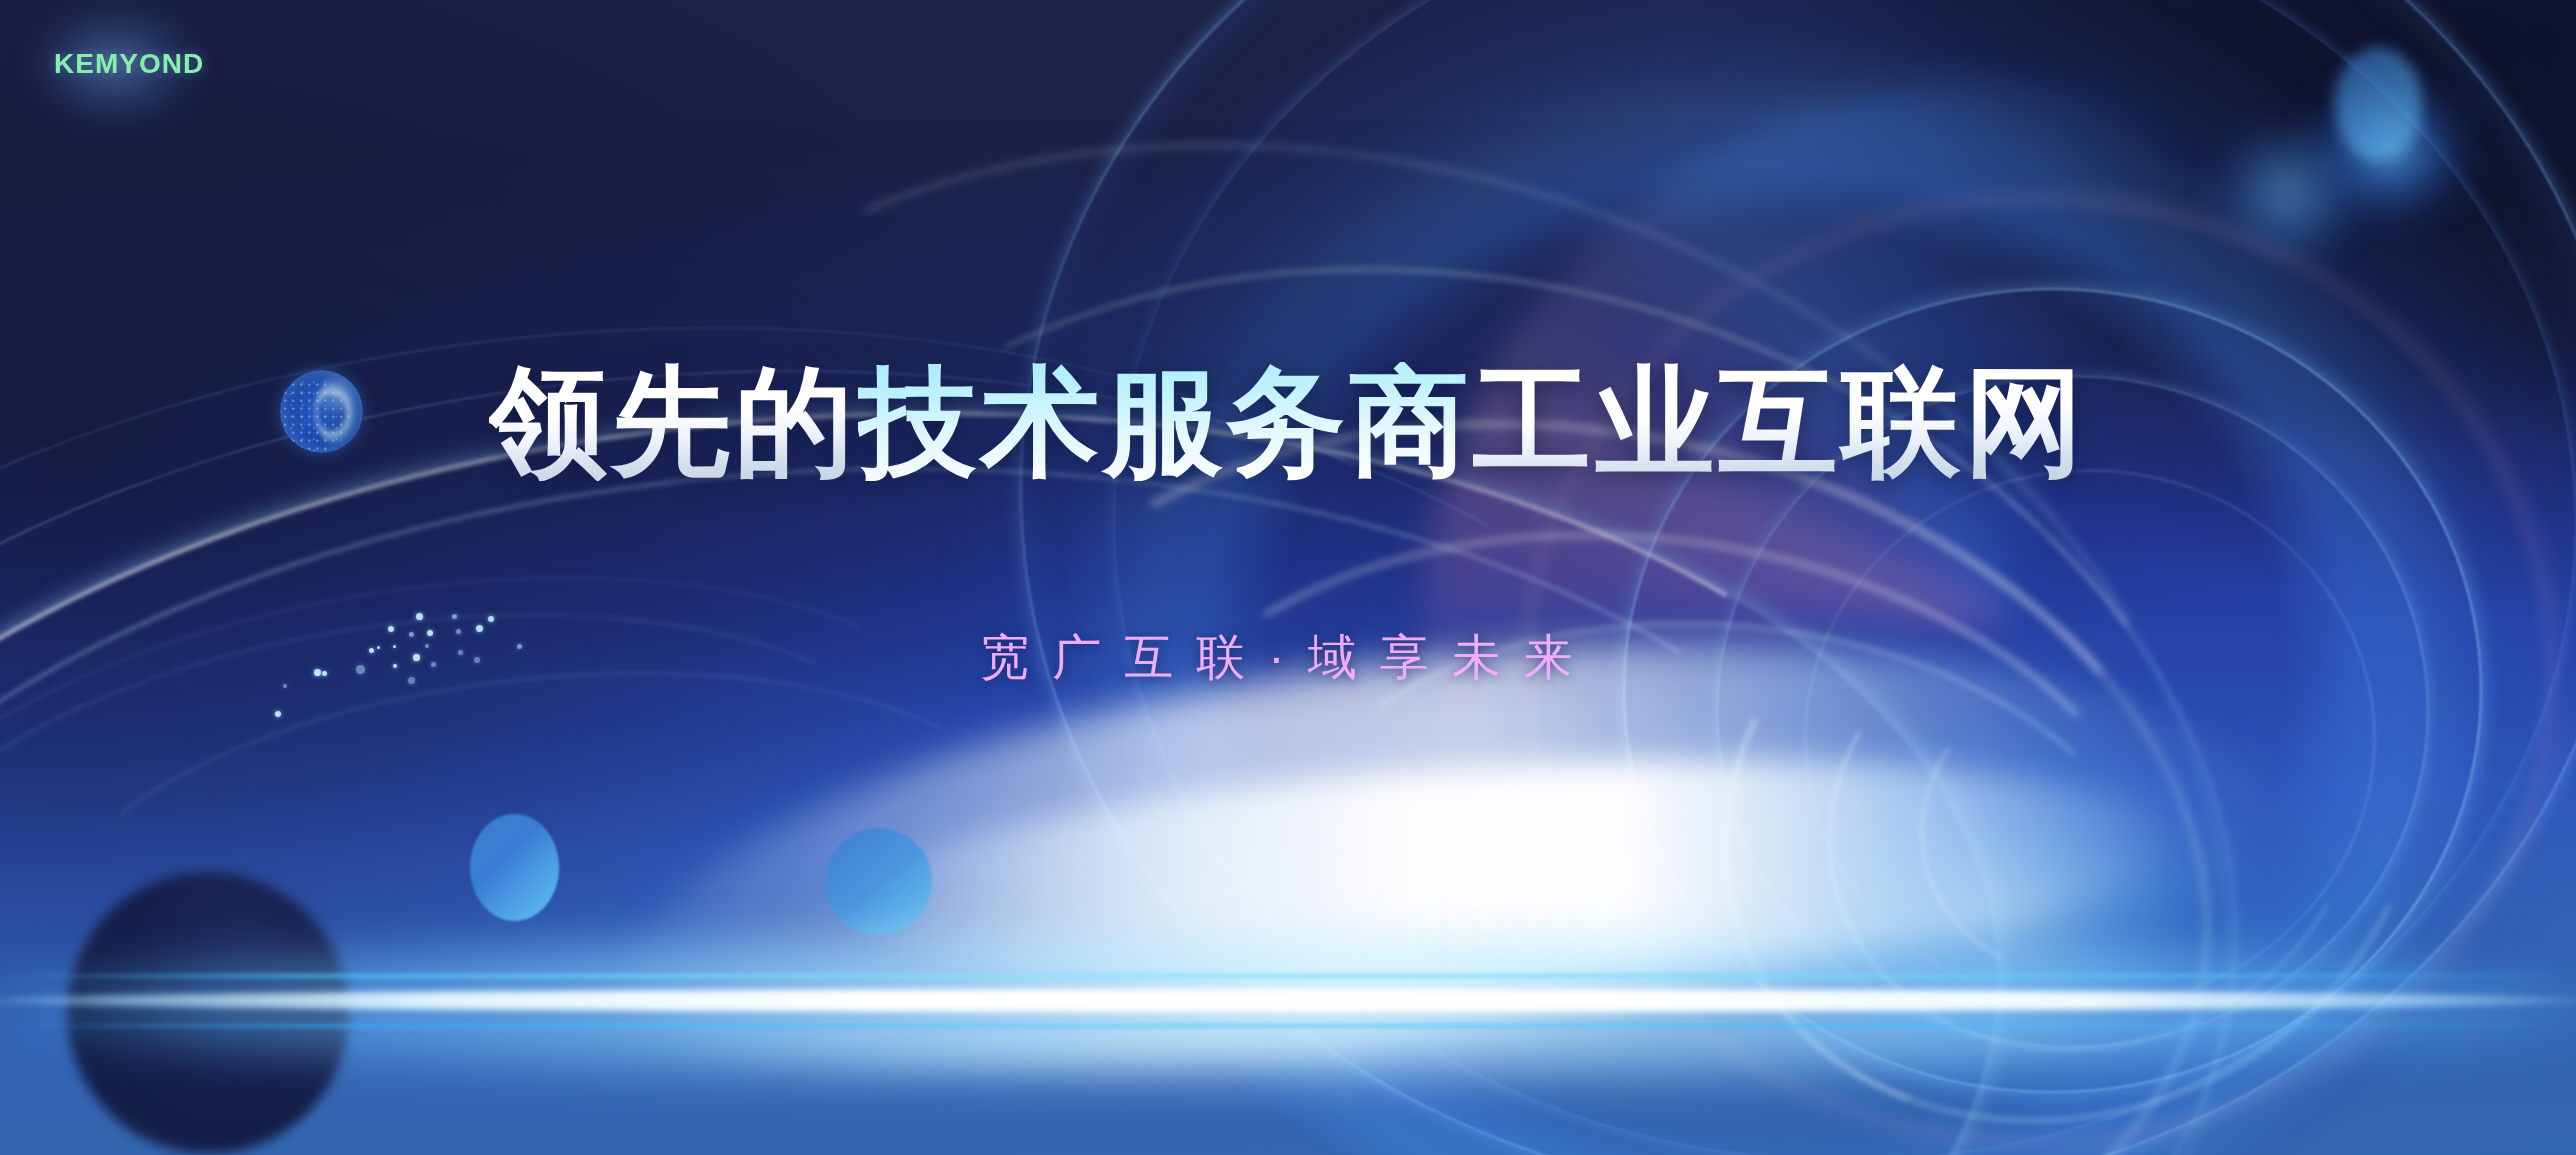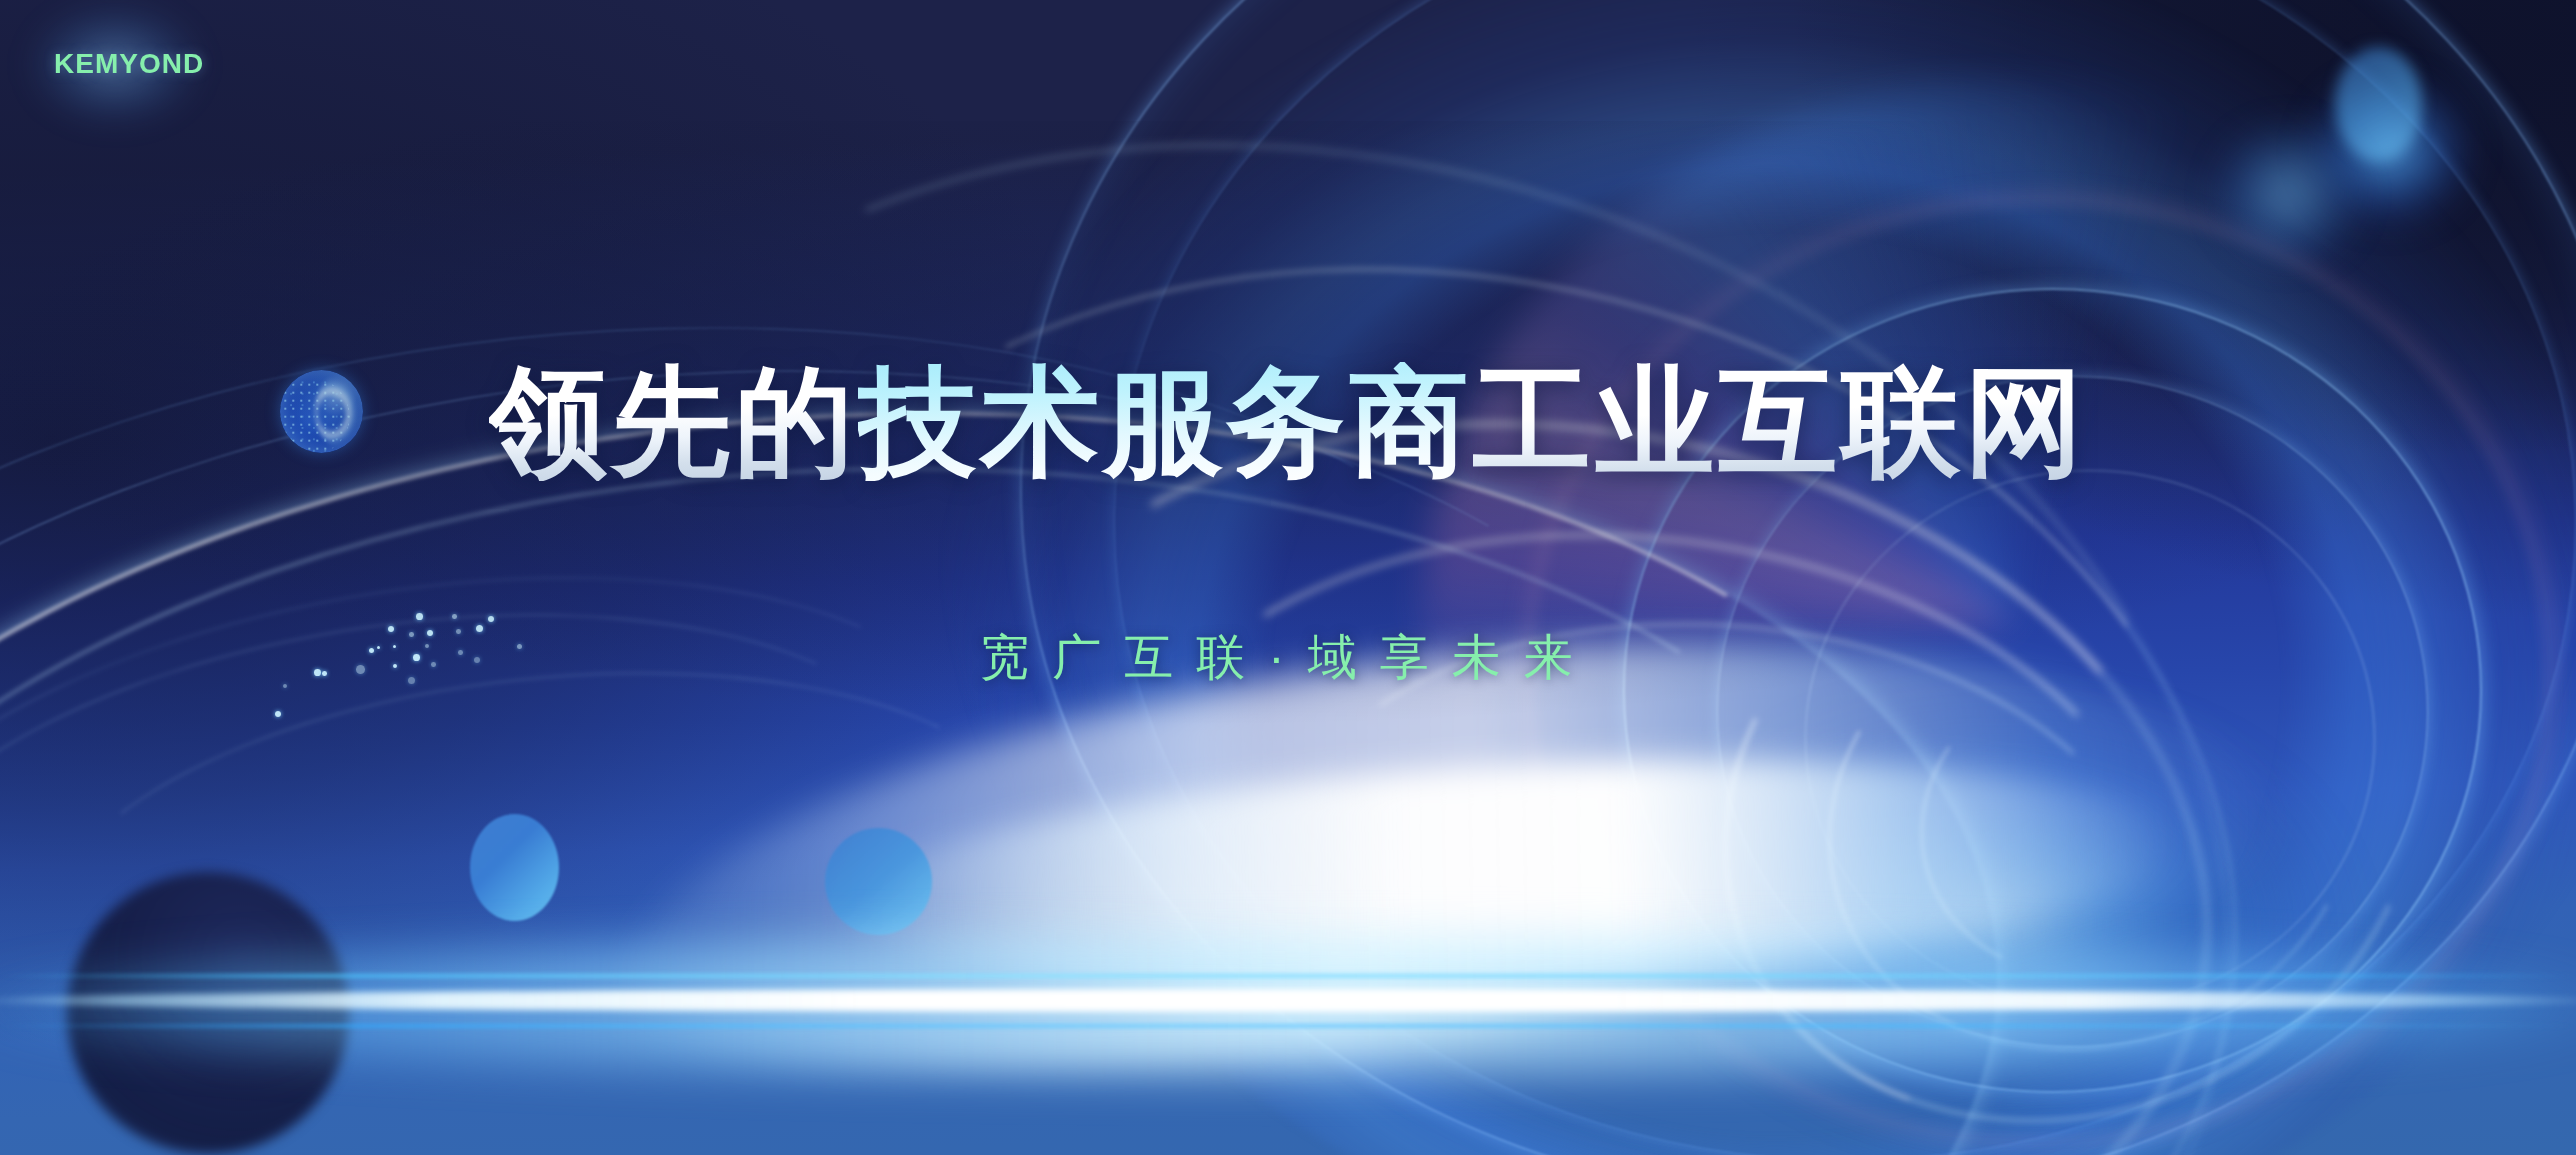--- a/index.html
+++ b/index.html
@@ -582,21 +582,21 @@
   }
 
   .tagline{
     position:absolute;
     left:0; right:0;
     top:625px;
     text-align:center;
     font-size:49px;
     font-weight:300;
     letter-spacing:23px;
-    color:#86efac;
+    color:#f0abfc;
     white-space:nowrap;
     text-shadow:0 1.3px 10.7px rgba(10,20,60,0.55);
     user-select:none;
   }
   .tagline .mid-dot{ letter-spacing:23px; }
 
   
   .text-scrim{
     position:absolute;
     left:0; top:121px; width:100%; height:604px;

